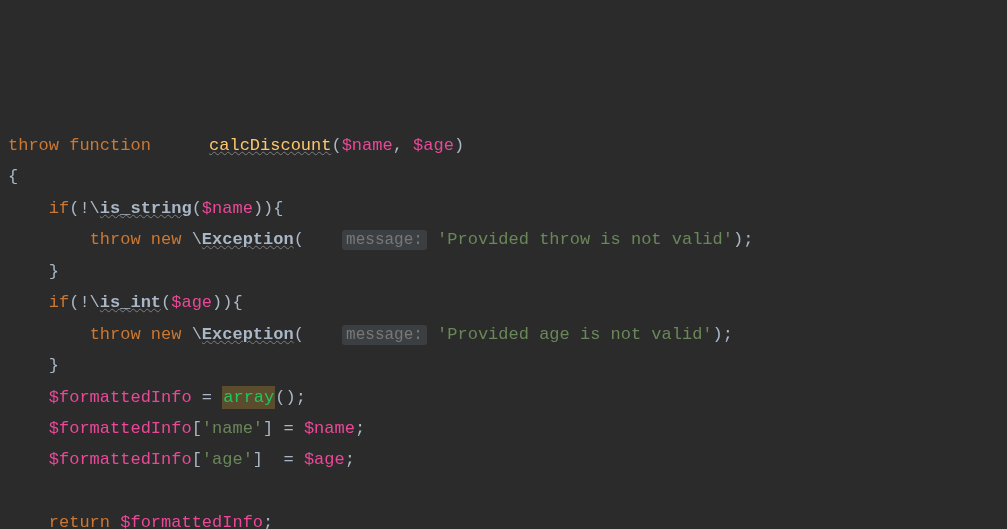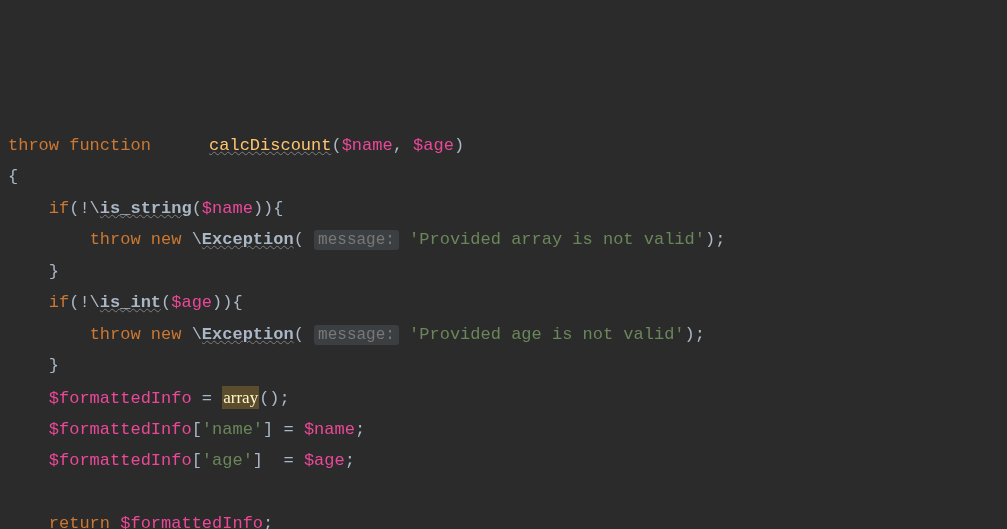--- a/index.html
+++ b/index.html
@@ -26,37 +26,37 @@
     .str { color: #6a8759; }
     .op { color: #a9b7c6; }
     .paren { color: #a9b7c6; }
     .brace { color: #a9b7c6; }
     .hint { 
       color: #787878; 
       background: #3c3f41;
       padding: 1px 4px;
       border-radius: 3px;
       font-size: 16px;
+      margin-left: 28px;
     }
     .array-hl { 
-      color: #fef9c3; 
+      color: #22c55e; 
       background: #5b4c2e;
       padding: 2px 1px;
-      font-family: Liberation Serif, serif;
     }
   </style>
 </head>
 <body>
 
 
 
 <div><span><span class="kw">throw</span> <span class="kw">function</span> <span class="fn-wavy">calcDiscount</span><span class="paren">(</span><span class="var">$name</span><span class="op">, </span><span class="var">$age</span><span class="paren">)</span></span>
 <span><span class="brace">{</span></span>
 <span>    <span class="kw">if</span><span class="paren">(!\</span><span class="native-wavy">is_string</span><span class="paren">(</span><span class="var">$name</span><span class="paren">)){</span></span>
-<span>        <span class="kw">throw</span> <span class="kw">new</span> <span class="op">\</span><span class="native-wavy">Exception</span><span class="paren">( </span><span class="hint">message:</span> <span class="str">'Provided array is not valid'</span><span class="paren">);</span></span>
+<span>        <span class="kw">throw</span> <span class="kw">new</span> <span class="op">\</span><span class="native-wavy">Exception</span><span class="paren">( </span><span class="hint">message:</span> <span class="str">'Provided throw is not valid'</span><span class="paren">);</span></span>
 <span>    <span class="brace">}</span></span>
 <span>    <span class="kw">if</span><span class="paren">(!\</span><span class="native-wavy">is_int</span><span class="paren">(</span><span class="var">$age</span><span class="paren">)){</span></span>
 <span>        <span class="kw">throw</span> <span class="kw">new</span> <span class="op">\</span><span class="native-wavy">Exception</span><span class="paren">( </span><span class="hint">message:</span> <span class="str">'Provided age is not valid'</span><span class="paren">);</span></span>
 <span>    <span class="brace">}</span></span>
 <span>    <span class="var">$formattedInfo</span> <span class="op">=</span> <span class="array-hl">array</span><span class="paren">();</span></span>
 <span>    <span class="var">$formattedInfo</span><span class="paren">[</span><span class="str">'name'</span><span class="paren">]</span> <span class="op">=</span> <span class="var">$name</span><span class="op">;</span></span>
 <span>    <span class="var">$formattedInfo</span><span class="paren">[</span><span class="str">'age'</span><span class="paren">]</span>  <span class="op">=</span> <span class="var">$age</span><span class="op">;</span></span>
 <span> </span>
 <span>    <span class="kw">return</span> <span class="var">$formattedInfo</span><span class="op">;</span></span>
 </div>

